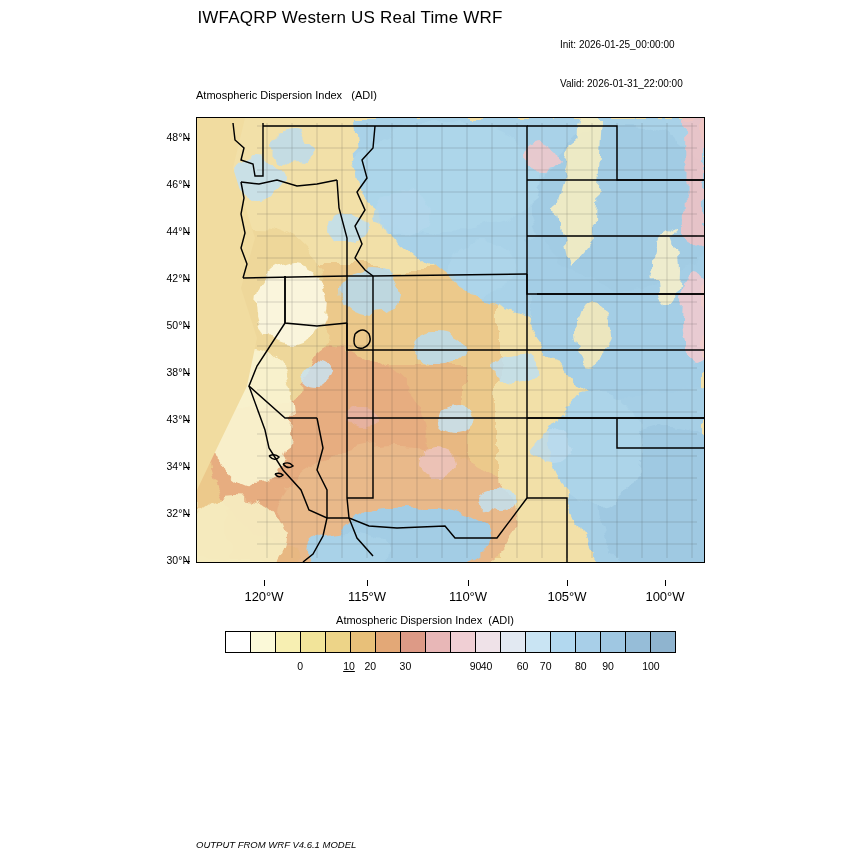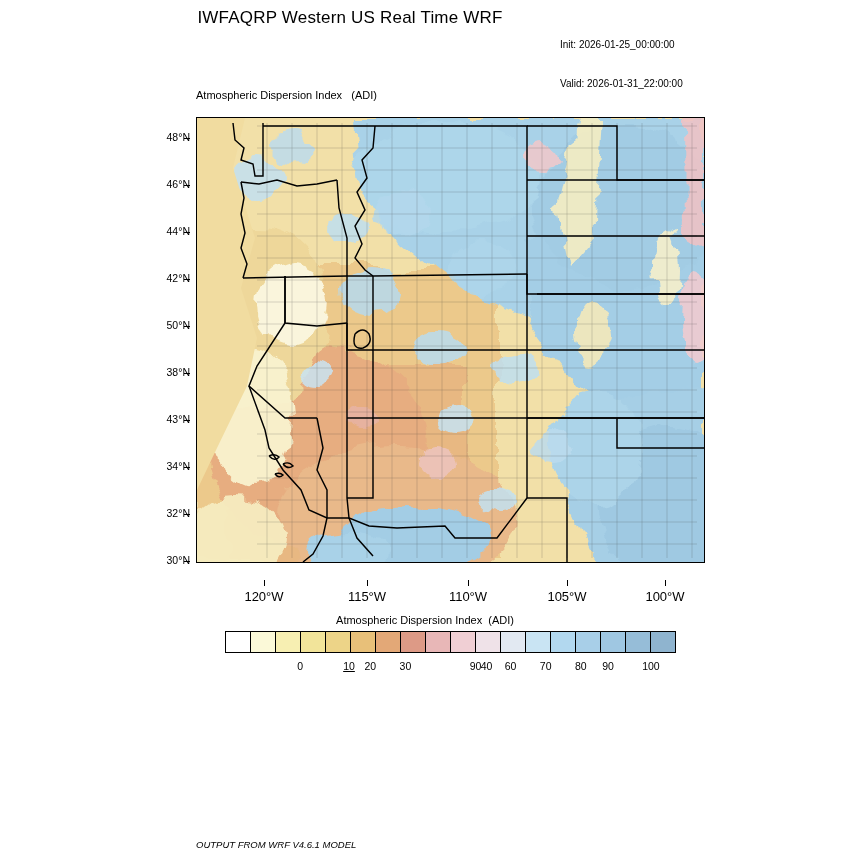--- a/index.html
+++ b/index.html
@@ -414,21 +414,21 @@
       <div class="swatch" style="background: rgb(150, 189, 216);"></div>
       <div class="swatch" style="background: rgb(143, 180, 207);"></div>
     </div>
   <div id="cbar-labels">
       <span style="left: 75.1667px;">0</span>
       <span style="left: 124px; text-decoration: underline;">10</span>
       <span style="left: 145.322px;">20</span>
       <span style="left: 180.4px;">30</span>
       <span style="left: 215.478px; margin-left: 46px;">40</span>
       <span style="left: 250.556px;">90</span>
-      <span style="left: 285.633px;">60</span>
+      <span style="left: 285.633px; padding-left: 24px;">60</span>
       <span style="left: 320.711px;">70</span>
       <span style="left: 355.789px;">80</span>
       <span style="left: 383px;">90</span>
       <span style="left: 425.944px;">100</span>
     </div>
 
   <div id="footer">
     <div>OUTPUT FROM WRF V4.6.1 MODEL</div>
     
   </div>

